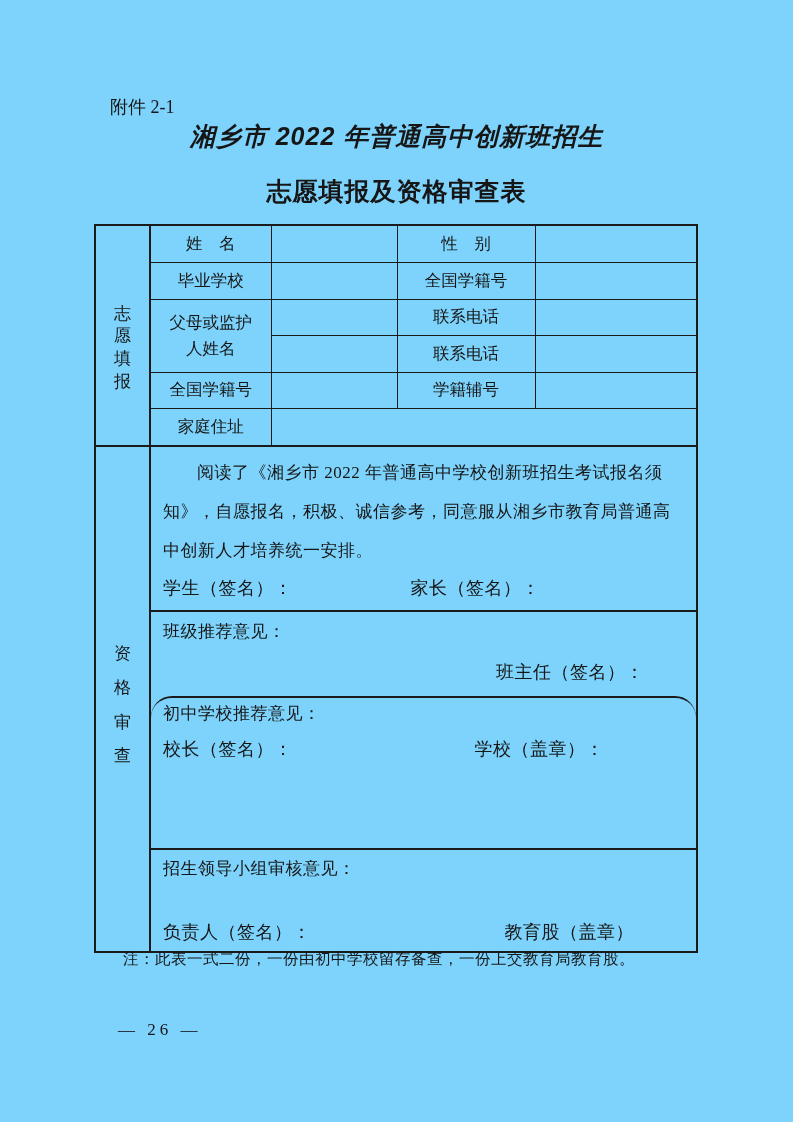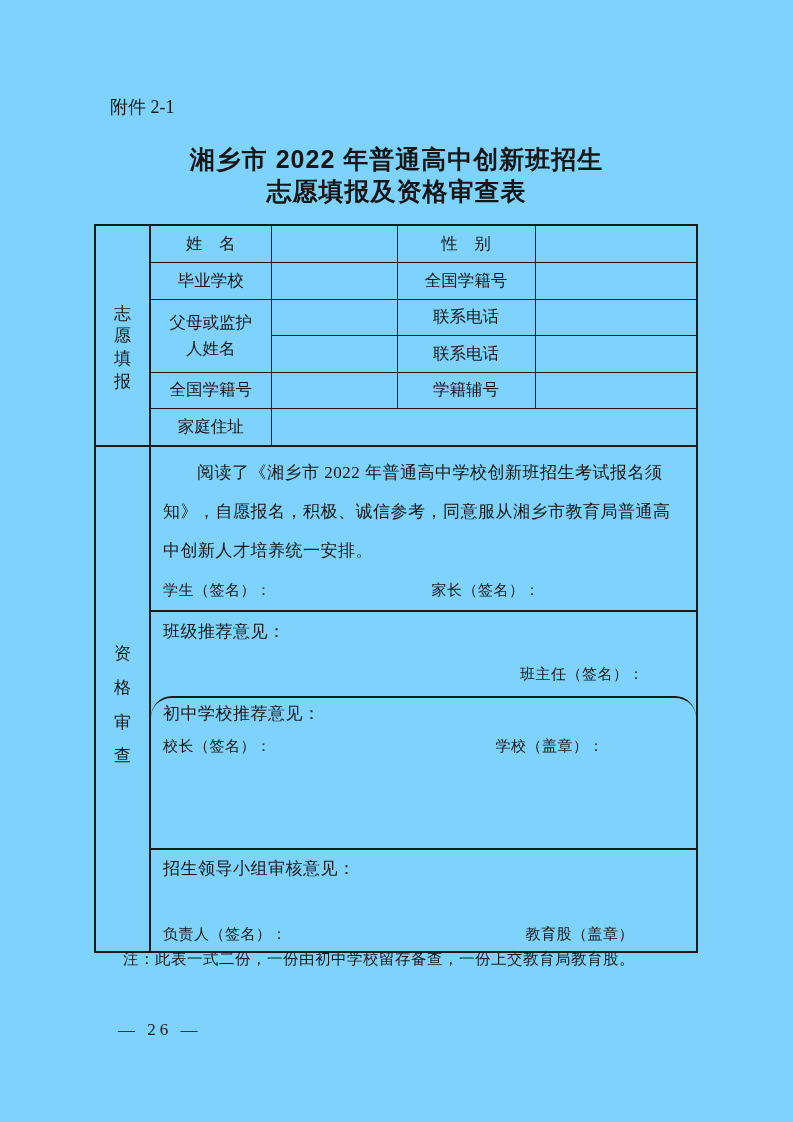--- a/index.html
+++ b/index.html
@@ -23,21 +23,21 @@
     position: absolute;
     left: 0;
     width: 793px;
     text-align: center;
     margin: 0;
     font-family: "Liberation Sans", "DejaVu Sans", sans-serif;
     font-weight: 700;
     font-size: 25px;
     letter-spacing: 1px;
   }
-  .title.line1 { top: 143px; }
+  .title.line1 { top: 120px; font-style: italic; }
   .title.line2 { top: 175px; }
 
   .formtable {
     position: absolute;
     left: 94px;
     top: 224px;
     width: 604px;
     border: 2.5px solid #1a1a1a;
   }
   .section { display: flex; }
@@ -85,21 +85,21 @@
     padding: 4px 10px 10px 12px;
     display: flex; flex-direction: column; justify-content: space-between;
   }
   .consent {
     margin: 2px 0 0 0;
     text-indent: 2em;
     font-size: 17px;
     line-height: 39px;
     letter-spacing: 0.5px;
   }
-  .signrow { display: flex; font-size: 15px; letter-spacing: 0.5px; font-family: Liberation Mono, monospace; }
+  .signrow { display: flex; font-size: 18px; letter-spacing: 0.5px; font-family: Liberation Mono, monospace; }
   .b1 .signrow .right { margin-left: auto; margin-right: 146px; }
   .b2 {
     height: 86px;
     padding: 8px 0 12px 12px;
     display: flex; flex-direction: column; justify-content: space-between;
   }
   .b2 .signrow .right { margin-left: auto; margin-right: 52px; }
   .b3 {
     height: 152px;
     padding: 4px 0 0 12px;

